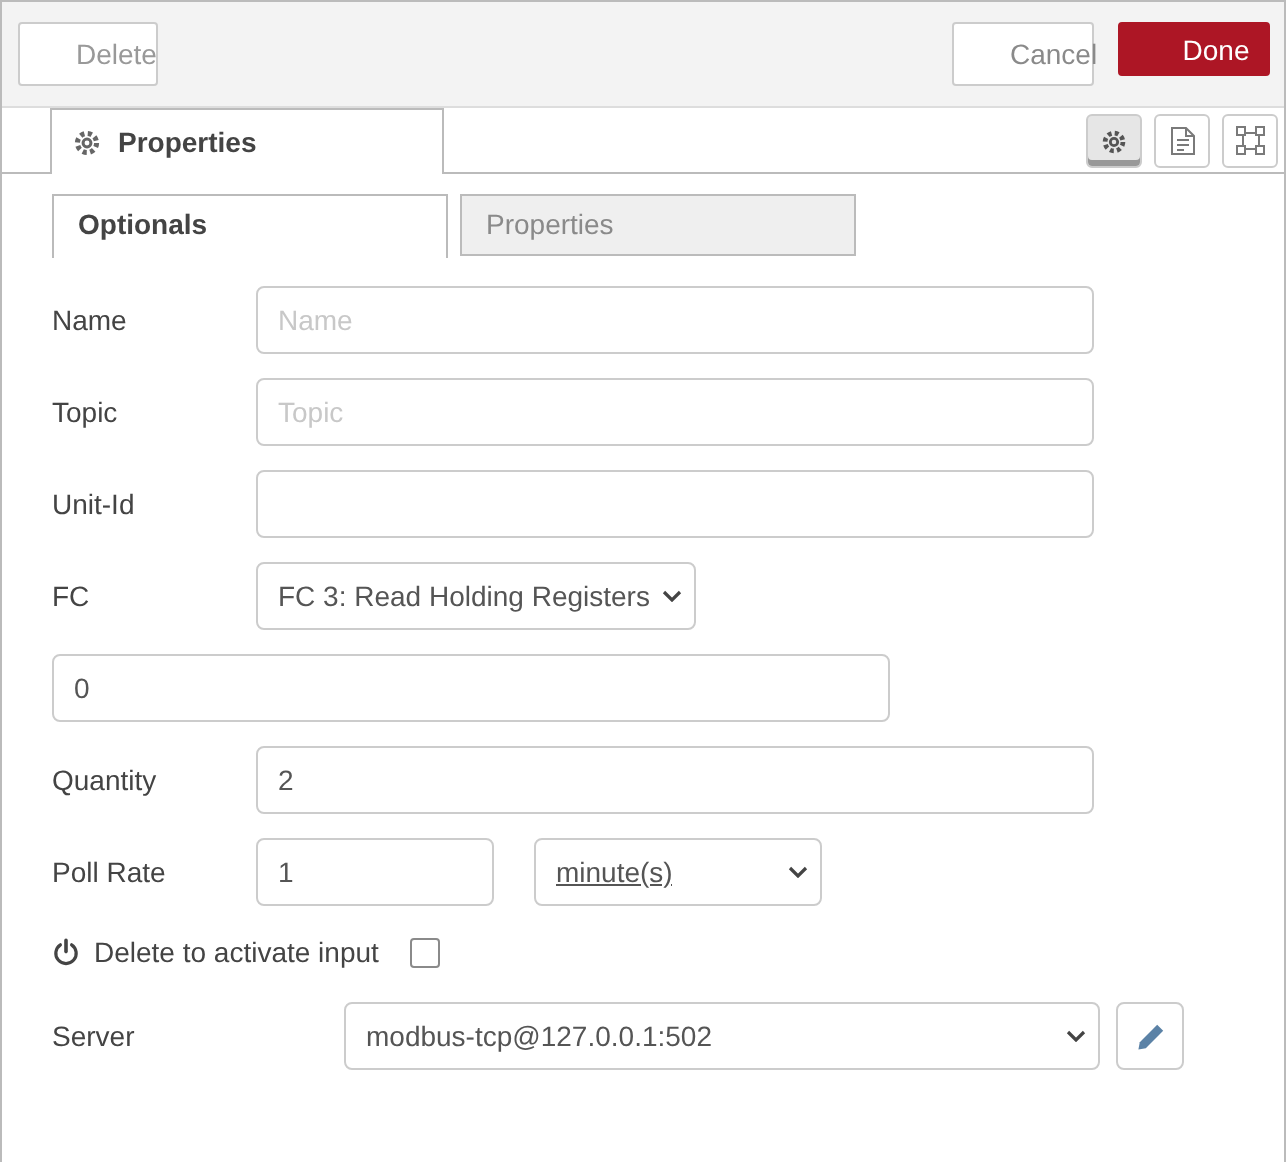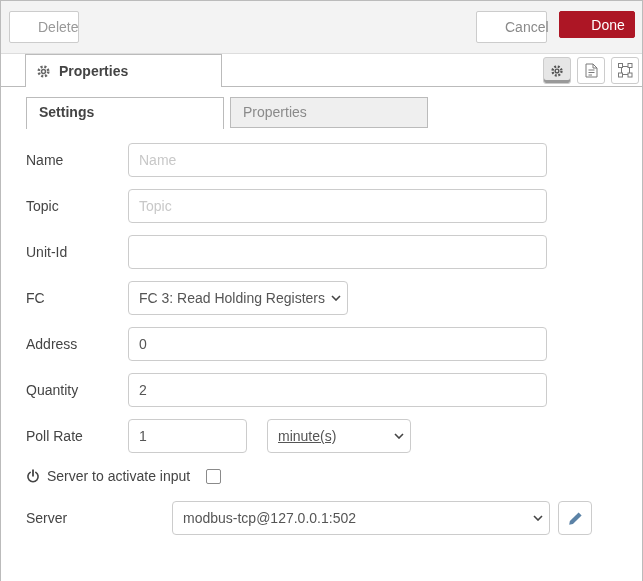--- a/index.html
+++ b/index.html
@@ -160,21 +160,21 @@
             <rect x="10" y="10" width="4" height="4" fill="#fff" stroke="#7a7a7a"></rect>
           </svg>
         </span>
       </button>
     </div>
   </div>
 
   <div class="content">
 
     <div class="subtabs">
-      <div class="subtab active">Settings</div>
+      <div class="subtab active">Optionals</div>
       <div class="subtab inactive">Properties</div>
     </div>
 
     <div class="form">
 
       <div class="row">
         <span class="flabel">Name</span>
         <input class="input w-full" type="text" placeholder="Name" style="">
       </div>
 
@@ -194,21 +194,20 @@
           <span class="sel-text">FC 3: Read Holding Registers</span>
           <span>
             <svg width="10" height="6" viewBox="0 0 10 6">
                 <path d="M1 1 l4 4 l4 -4" fill="none" stroke="#444" stroke-width="1.6"></path>
               </svg>
           </span>
         </div>
       </div>
 
       <div class="row">
-        <span class="flabel">Address</span>
         <input class="input w-full" type="text" value="0" style="">
       </div>
 
       <div class="row">
         <span class="flabel">Quantity</span>
         <input class="input w-full" type="text" value="2" style="">
       </div>
 
       <div class="row">
         <span class="flabel">Poll Rate</span>
@@ -223,21 +222,21 @@
         </div>
       </div>
 
       <div class="row-delay">
         <span>
           <svg width="14" height="15" viewBox="0 0 14 15">
             <path d="M7 1.2 v5.6" stroke="#444" stroke-width="1.8" fill="none" stroke-linecap="round"></path>
             <path d="M4.2 3.4 a5.1 5.1 0 1 0 5.6 0" stroke="#444" stroke-width="1.6" fill="none" stroke-linecap="round"></path>
           </svg>
         </span>
-        <span class="dlabel">Server to activate input</span>
+        <span class="dlabel">Delete to activate input</span>
         <span class="checkbox"></span>
       </div>
 
       <div class="row">
         <span class="flabel">Server</span>
         <div class="input w-server select">
           <span class="sel-text">modbus-tcp@127.0.0.1:502</span>
           <span>
             <svg width="10" height="6" viewBox="0 0 10 6">
                 <path d="M1 1 l4 4 l4 -4" fill="none" stroke="#444" stroke-width="1.6"></path>

